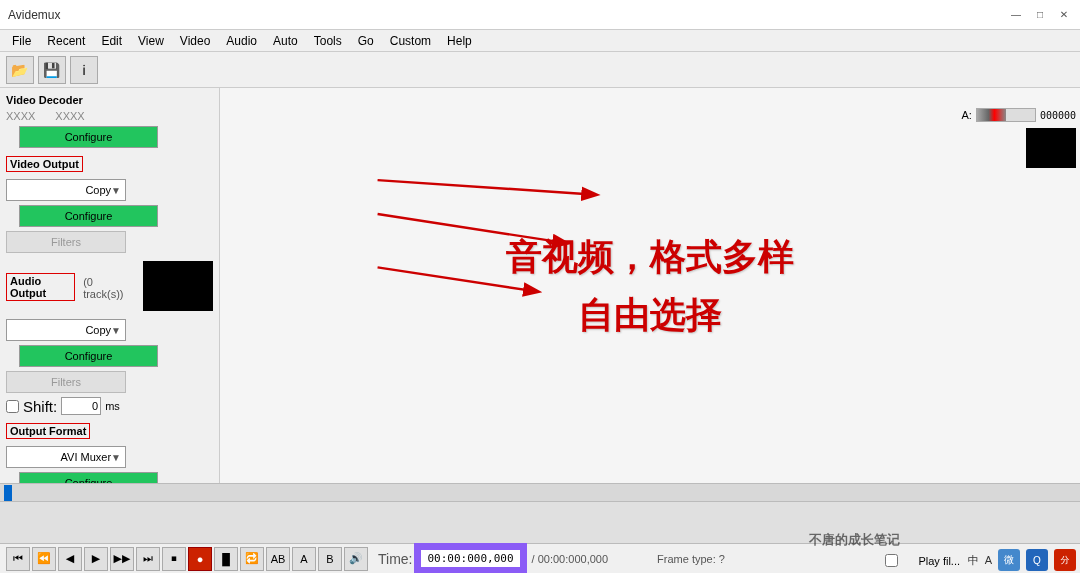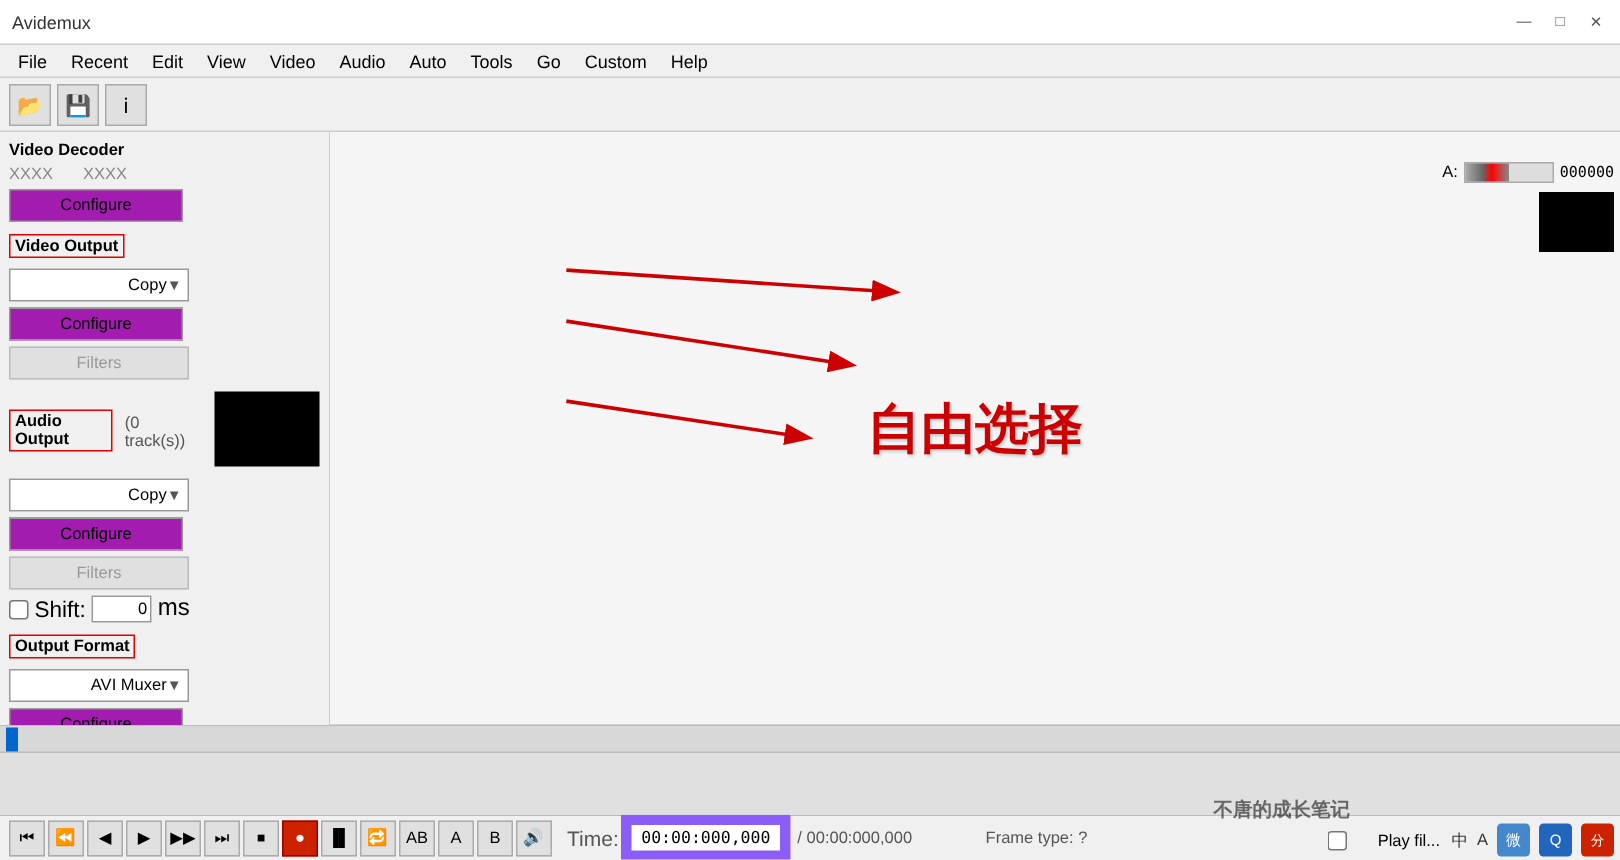--- a/index.html
+++ b/index.html
@@ -25,34 +25,34 @@
     
     .left-panel { width: 220px; background: #f0f0f0; padding: 6px; border-right: 1px solid #ccc; overflow-y: auto; }
 
     .section-label { font-size: 11px; font-weight: bold; color: #000; margin-bottom: 3px; display: inline-block; border: 1px solid #d00; padding: 1px 3px; }
     .section-group { margin-bottom: 8px; }
 
     .video-decoder-label { font-size: 11px; font-weight: bold; margin-bottom: 4px; }
     .xxxx-row { display: flex; gap: 20px; margin-bottom: 4px; }
     .xxxx-text { font-size: 11px; color: #888; }
 
-    .btn-configure { width: 116px; height: 22px; background: #a21caf; border: 1px solid #999; font-size: 11px; cursor: pointer; display: flex; align-items: center; justify-content: center; }
+    .btn-configure { width: 139px; height: 22px; background: #22c55e; border: 1px solid #999; font-size: 11px; cursor: pointer; display: flex; align-items: center; justify-content: center; margin-left: 13px; }
     .btn-filters { width: 120px; height: 22px; background: #e0e0e0; border: 1px solid #bbb; font-size: 11px; cursor: pointer; display: flex; align-items: center; justify-content: center; color: #999; }
     .dropdown { width: 120px; height: 22px; border: 1px solid #999; background: #fff; font-size: 11px; padding: 0 4px; appearance: none; position: relative; display: flex; align-items: center; justify-content: flex-end; cursor: pointer; }
     .dropdown-arrow { font-size: 10px; color: #555; }
 
     .audio-track-label { font-size: 11px; color: #555; margin-left: 4px; }
 
     .audio-preview-box { width: 80px; height: 50px; background: #000; margin-left: 10px; margin-bottom: 4px; }
 
     .shift-row { display: flex; align-items: center; gap: 4px; margin-bottom: 4px; }
     .shift-checkbox { width: 13px; height: 13px; }
     .shift-label { font-size: 15px; }
     .shift-input { width: 40px; height: 18px; border: 1px solid #999; background: #fff; font-size: 11px; text-align: right; padding: 0 2px; }
-    .shift-unit { font-size: 16px; }
+    .shift-unit { font-size: 11px; }
 
     
     .right-panel { flex: 1; background: #f5f5f5; position: relative; display: flex; align-items: center; justify-content: center; }
 
     .annotation-text-main { font-size: 36px; font-weight: bold; color: #cc0000; text-shadow: 1px 1px 2px rgba(0,0,0,0.2); text-align: center; line-height: 1.6; }
 
     
     .arrows-svg { position: absolute; left: 0; top: 0; width: 480px; height: 320px; pointer-events: none; }
 
     
@@ -183,20 +183,21 @@
       </defs>
 
       <line x1="155" y1="95" x2="380" y2="110" stroke="#cc0000" stroke-width="2.5" marker-end="url(#arrowhead)"></line>
 
       <line x1="155" y1="130" x2="350" y2="160" stroke="#cc0000" stroke-width="2.5" marker-end="url(#arrowhead)"></line>
 
       <line x1="155" y1="185" x2="320" y2="210" stroke="#cc0000" stroke-width="2.5" marker-end="url(#arrowhead)"></line>
     </svg>
 
     <div style="text-align:center;">
+      <div class="annotation-text-main">音视频，格式多样</div>
       <div class="annotation-text-main">自由选择</div>
     </div>
 
     <div style="position:absolute; right:4px; top:20px; display:flex; flex-direction:column; align-items:flex-end; gap:6px;">
       <div style="display:flex; align-items:center; gap:4px;">
         <span style="font-size:11px;">A:</span>
         <div style="width:60px; height:14px; background:#ddd; border:1px solid #aaa; position:relative;">
           <div style="width:50%; height:100%; background:linear-gradient(to right,#aaa,#666 40%,#f00 60%,#888);"></div>
         </div>
         <span style="font-size:10px; font-family:monospace;">000000</span>

